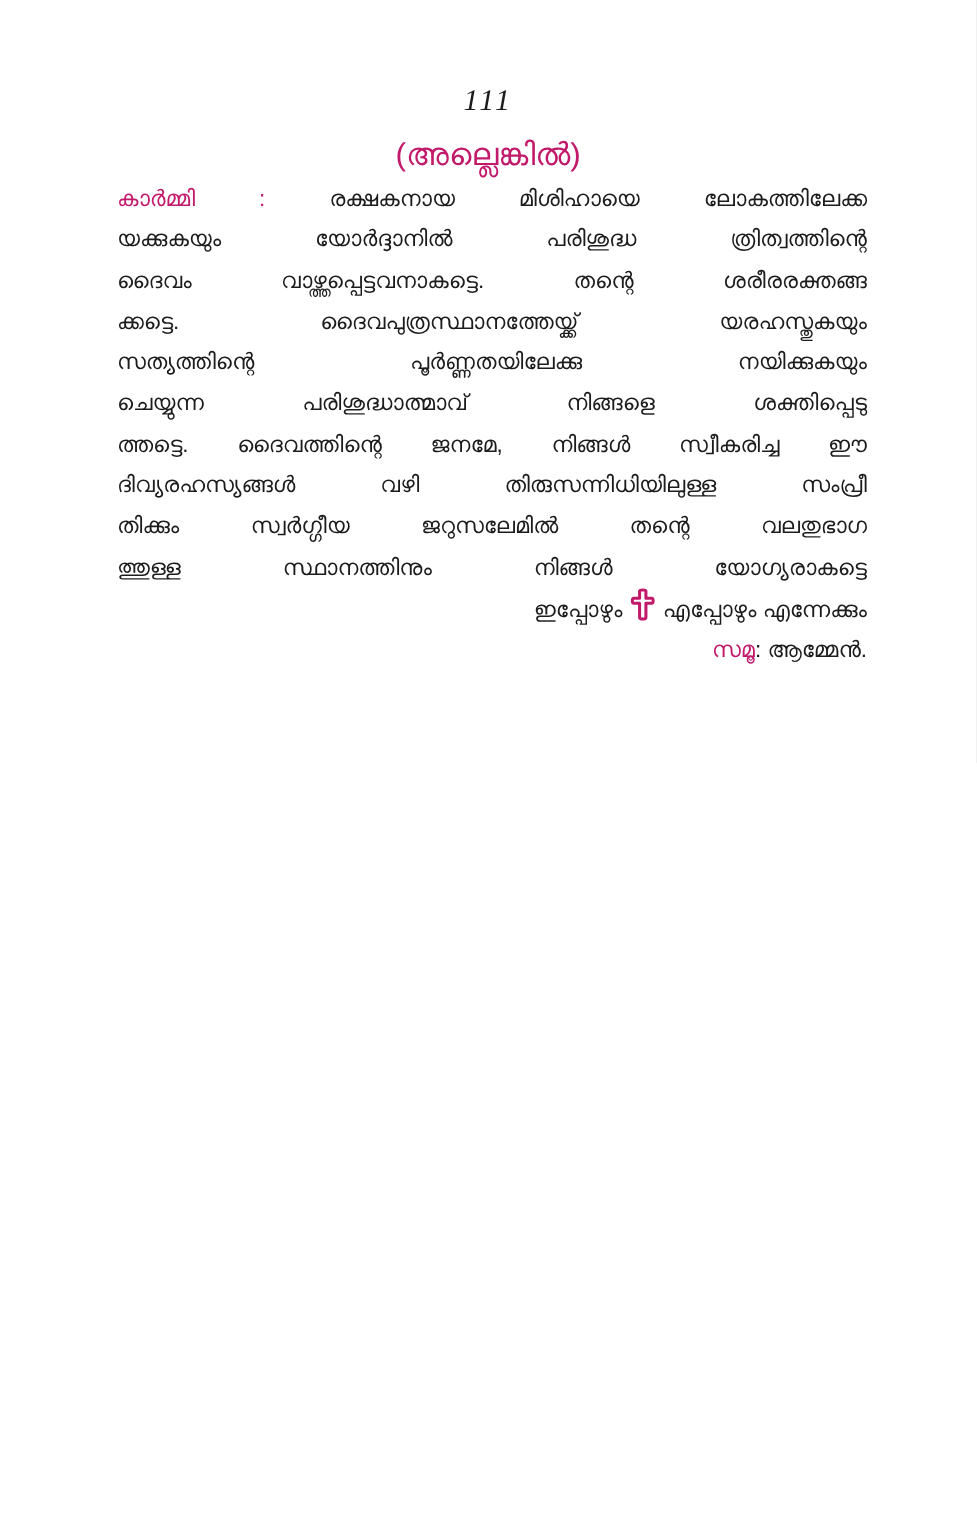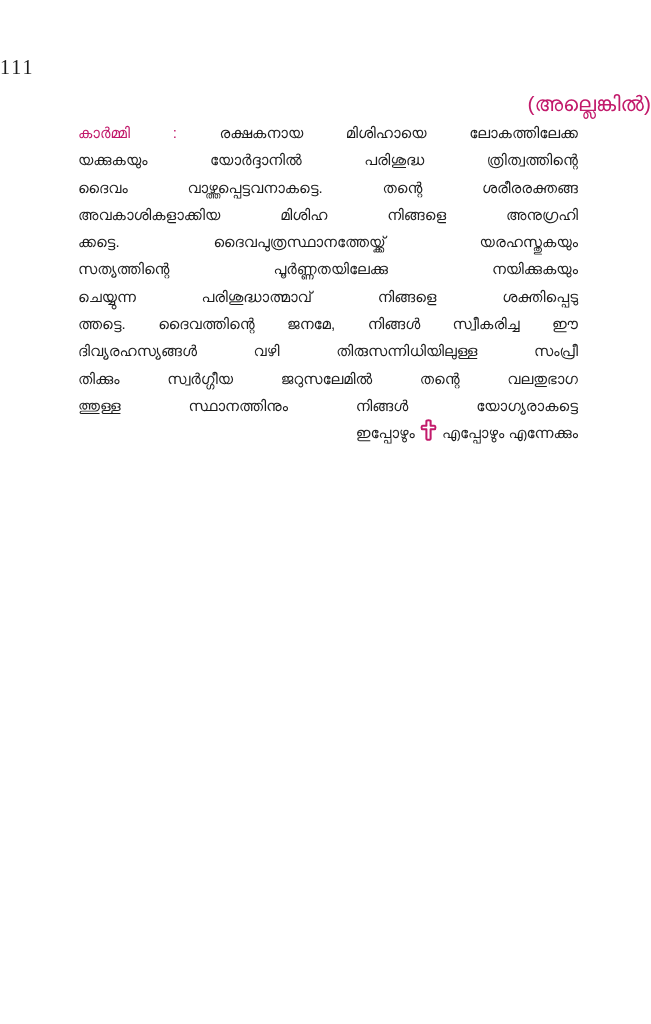--- a/index.html
+++ b/index.html
@@ -15,31 +15,33 @@
     background: var(--paper, #ffffff);
     color: var(--ink, #1c1c1c);
     font-family: "Liberation Sans", sans-serif;
     overflow: hidden;
   }
   .pageno {
     position: absolute;
     top: 56px;
     left: 0;
     right: 0;
+    text-align: center;
     font-family: "Liberation Serif", serif;
+    font-style: italic;
     font-size: 20px;
     letter-spacing: 2px;
     color: var(--ink, #1c1c1c);
   }
   .heading {
     position: absolute;
     top: 92px;
     left: 0;
     right: 0;
-    text-align: right;
+    text-align: center;
     font-size: 21px;
     color: var(--accent, #c21a6b);
   }
   .textblock {
     position: absolute;
     left: 78px;
     top: 119px;
     width: 500px;
     font-size: 15px;
     line-height: 27.3px;
@@ -78,28 +80,28 @@
   <div class="pageno">111</div>
 
   <div class="heading">(അല്ലെങ്കിൽ)</div>
 
   <div class="textblock">
 
     <div class="line"><span class="speaker">കാർമ്മി</span><span class="speaker">&nbsp;</span><span class="speaker">:</span><span>&nbsp;</span><span>രക്ഷകനായ മിശിഹായെ ലോകത്തിലേക്ക</span></div>
 
     <div class="line">യക്കുകയും യോർദ്ദാനിൽ പരിശുദ്ധ ത്രിത്വത്തിന്റെ</div>
     <div class="line">ദൈവം വാഴ്ത്തപ്പെട്ടവനാകട്ടെ. തന്റെ ശരീരരക്തങ്ങ</div>
-    <div class="line">അവകാശികളാക്കിയ മിശിഹ നിങ്ങളെ അനുഗ്രഹി</div>
     <div class="line">ക്കട്ടെ. ദൈവപുത്രസ്ഥാനത്തേയ്ക്ക് യരഹസ്തുകയും</div>
     <div class="line">സത്യത്തിന്റെ പൂർണ്ണതയിലേക്കു നയിക്കുകയും</div>
     <div class="line">ചെയ്യുന്ന പരിശുദ്ധാത്മാവ് നിങ്ങളെ ശക്തിപ്പെടു</div>
     <div class="line">ത്തട്ടെ. ദൈവത്തിന്റെ ജനമേ, നിങ്ങൾ സ്വീകരിച്ച ഈ</div>
     <div class="line">ദിവ്യരഹസ്യങ്ങൾ വഴി തിരുസന്നിധിയിലുള്ള സംപ്രീ</div>
     <div class="line">തിക്കും സ്വർഗ്ഗീയ ജറുസലേമിൽ തന്റെ വലതുഭാഗ</div>
     <div class="line">ത്തുള്ള സ്ഥാനത്തിനും നിങ്ങൾ യോഗ്യരാകട്ടെ</div>
 
     <div class="line loose"><span>ഇപ്പോഴും</span><span class="cross"><svg width="17" height="22" viewBox="0 0 20 26" xmlns="http://www.w3.org/2000/svg">
             <path d="M7.5 2.5 C7.5 1.8 8.1 1.5 10 1.5 C11.9 1.5 12.5 1.8 12.5 2.5 L12.5 8 L17 8 C17.9 8 18.2 8.6 18.2 10 C18.2 11.4 17.9 12 17 12 L12.5 12 L12.5 23 C12.5 24 11.9 24.5 10 24.5 C8.1 24.5 7.5 24 7.5 23 L7.5 12 L3 12 C2.1 12 1.8 11.4 1.8 10 C1.8 8.6 2.1 8 3 8 L7.5 8 Z" fill="#ffffff" stroke="currentColor" stroke-width="2.4" stroke-linejoin="round"></path>
           </svg></span><span>എപ്പോഴും എന്നേക്കും</span></div>
 
+    <div class="line loose"><span class="resp-label">സമൂ</span><span>:</span><span>&nbsp;</span><span>ആമ്മേൻ.</span></div>
 
   </div>
 </div>
 
 </body></html>

